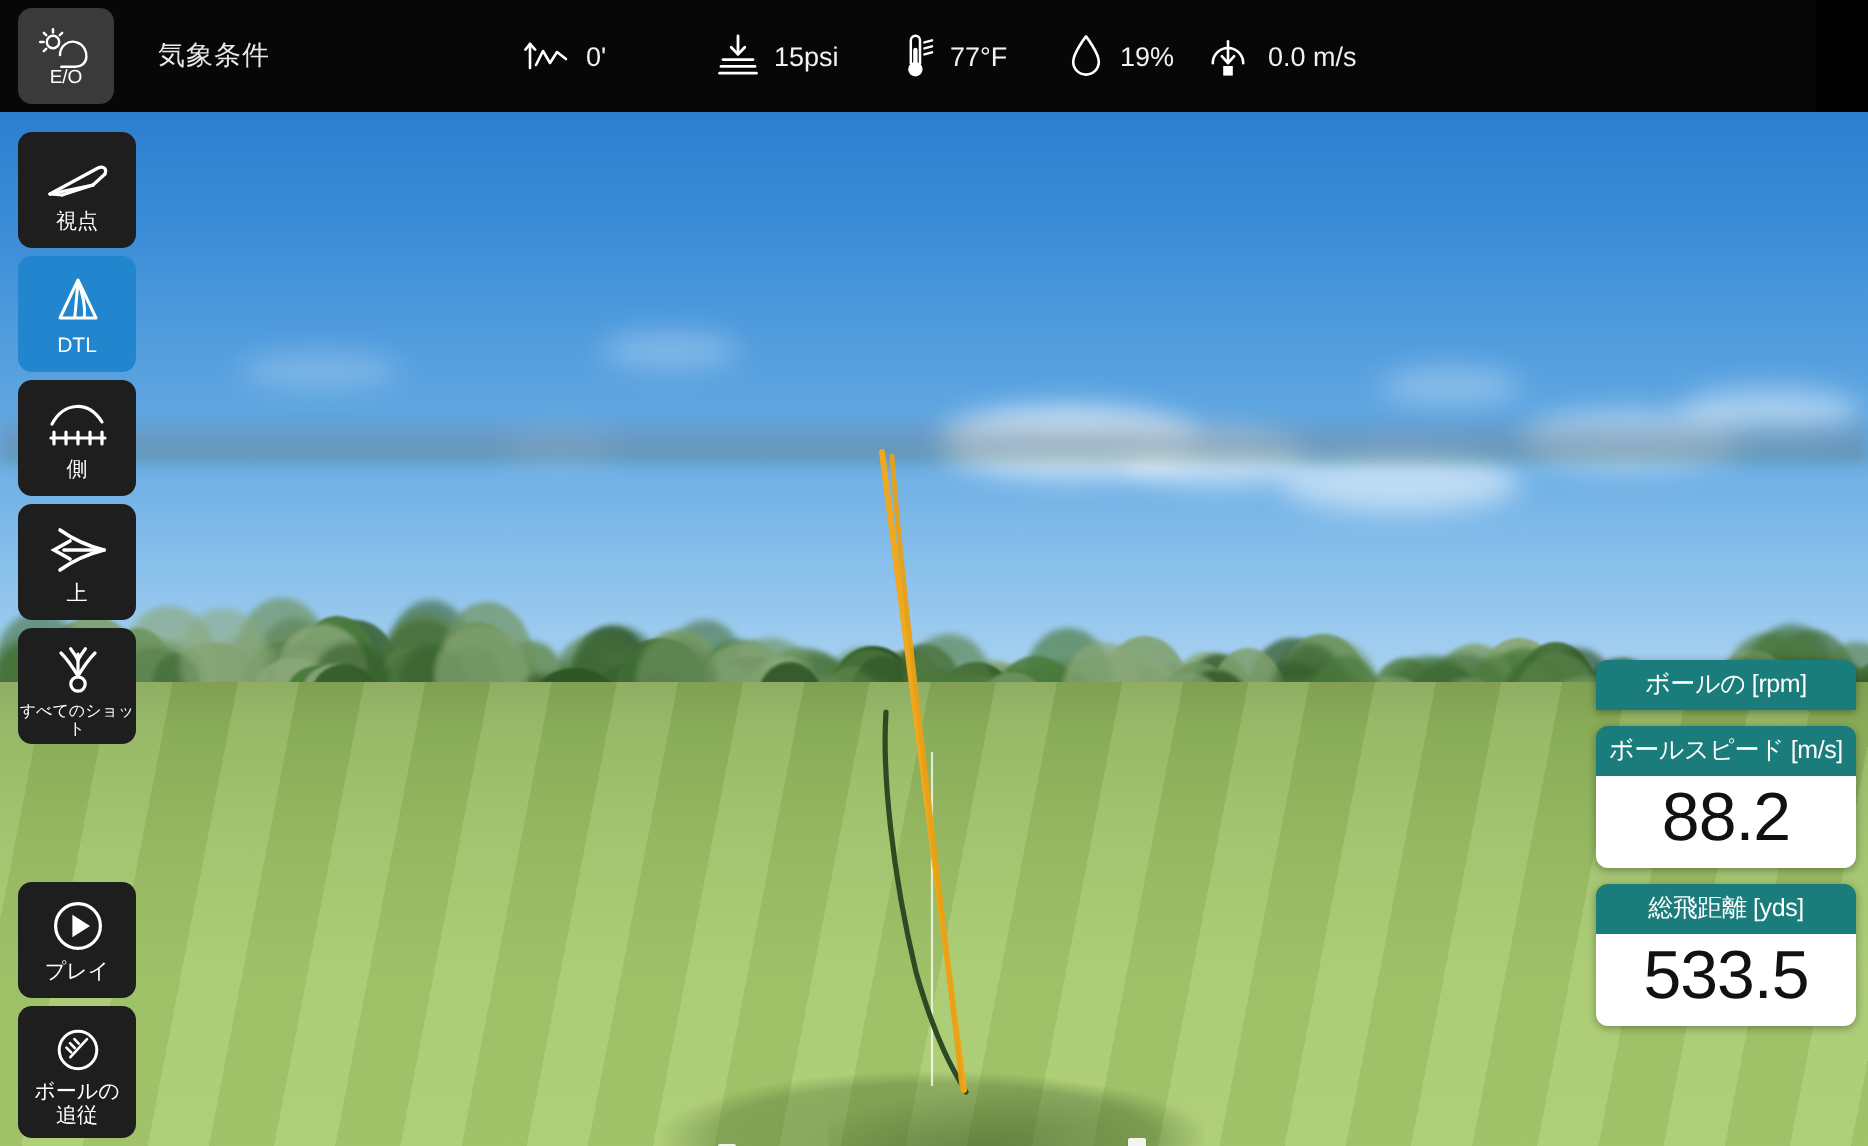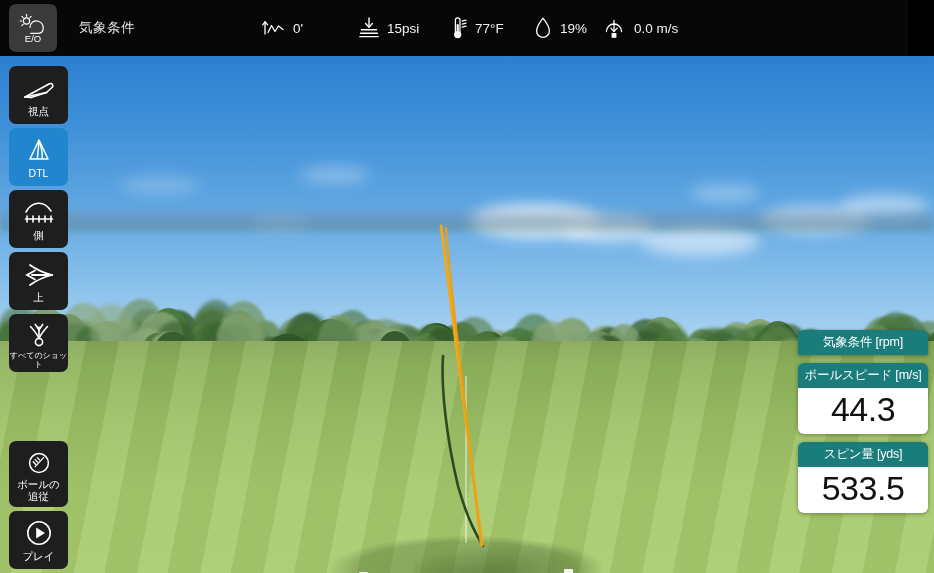--- a/index.html
+++ b/index.html
@@ -737,57 +737,57 @@
             <path d="M14 12 C15.4 9.6 16.6 7.8 17.7 6.4"></path>
           </g>
         </svg>
       </span>
       <span class="sb-lb tiny">すべてのショット</span>
     </div>
   </div>
 
   <div id="sidebar-bottom">
 
+    <div class="sb-btn">
+      <span class="sb-ic">
+        <svg width="30" height="30" viewBox="0 0 30 30">
+          <circle cx="15" cy="15" r="11.2" fill="none" stroke="#ffffff" stroke-width="1.6"></circle>
+          <path d="M12.2 9.4 L21 15 L12.2 20.6 Z" fill="#ffffff"></path>
+        </svg>
+      </span>
+      <span class="sb-lb">プレイ</span>
+    </div>
+
     <div class="sb-btn tall">
       <span class="sb-ic">
         <svg width="26" height="26" viewBox="0 0 26 26">
           <circle cx="13" cy="13" r="9.4" fill="none" stroke="#ffffff" stroke-width="1.5"></circle>
           <g stroke="#ffffff" stroke-width="1.3" stroke-linecap="round">
             <line x1="17.5" y1="7.6" x2="9.2" y2="16.6"></line>
             <line x1="9" y1="9.6" x2="11.4" y2="12"></line>
             <line x1="7.2" y1="11.8" x2="9.6" y2="14.2"></line>
             <line x1="11.2" y1="7.6" x2="13.4" y2="9.8"></line>
           </g>
         </svg>
       </span>
       <span class="sb-lb">ボールの</span>
       <span class="sb-lb" style="margin-top:0;">追従</span>
     </div>
-
-    <div class="sb-btn">
-      <span class="sb-ic">
-        <svg width="30" height="30" viewBox="0 0 30 30">
-          <circle cx="15" cy="15" r="11.2" fill="none" stroke="#ffffff" stroke-width="1.6"></circle>
-          <path d="M12.2 9.4 L21 15 L12.2 20.6 Z" fill="#ffffff"></path>
-        </svg>
-      </span>
-      <span class="sb-lb">プレイ</span>
-    </div>
   </div>
 
   <div id="stats">
 
     <div class="stat">
-      <div class="stat-hd">気象条件 [rpm]</div>
+      <div class="stat-hd">ボールの [rpm]</div>
     </div>
 
     <div class="stat">
       <div class="stat-hd">ボールスピード [m/s]</div>
-      <div class="stat-vl">44.3</div>
+      <div class="stat-vl">88.2</div>
     </div>
 
     <div class="stat">
-      <div class="stat-hd">スピン量 [yds]</div>
+      <div class="stat-hd">総飛距離 [yds]</div>
       <div class="stat-vl">533.5</div>
     </div>
   </div>
 
 </div>
 
 </body></html>

